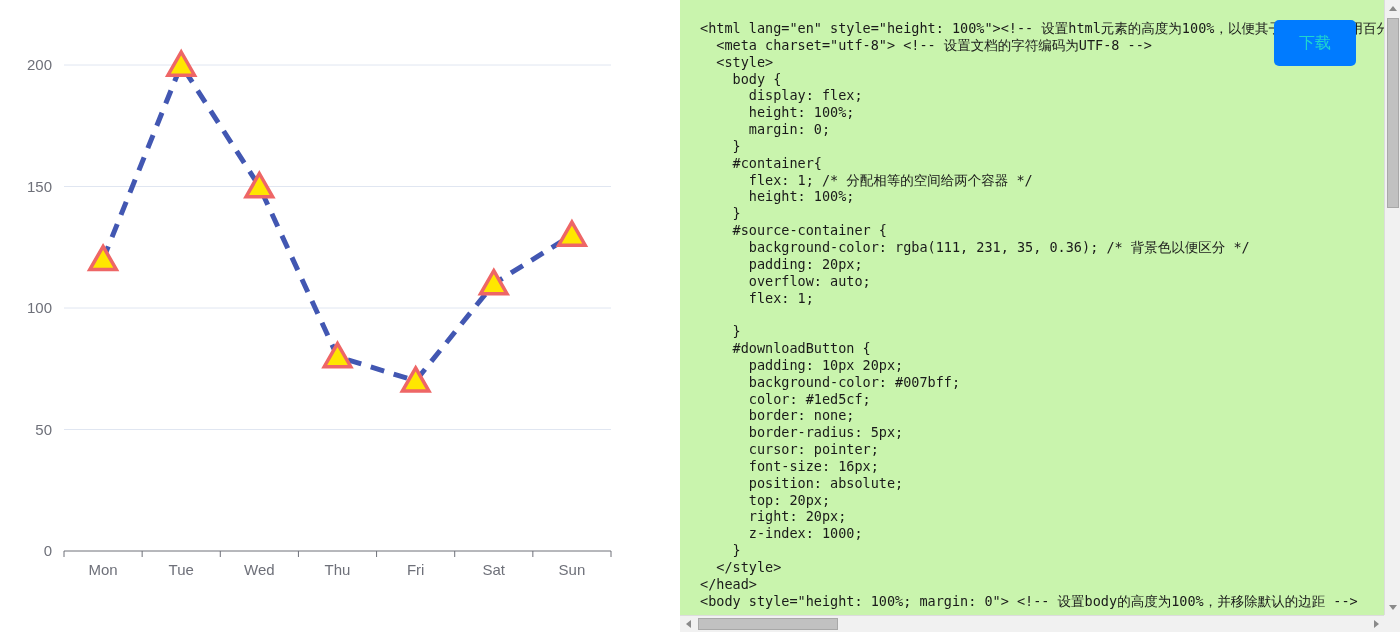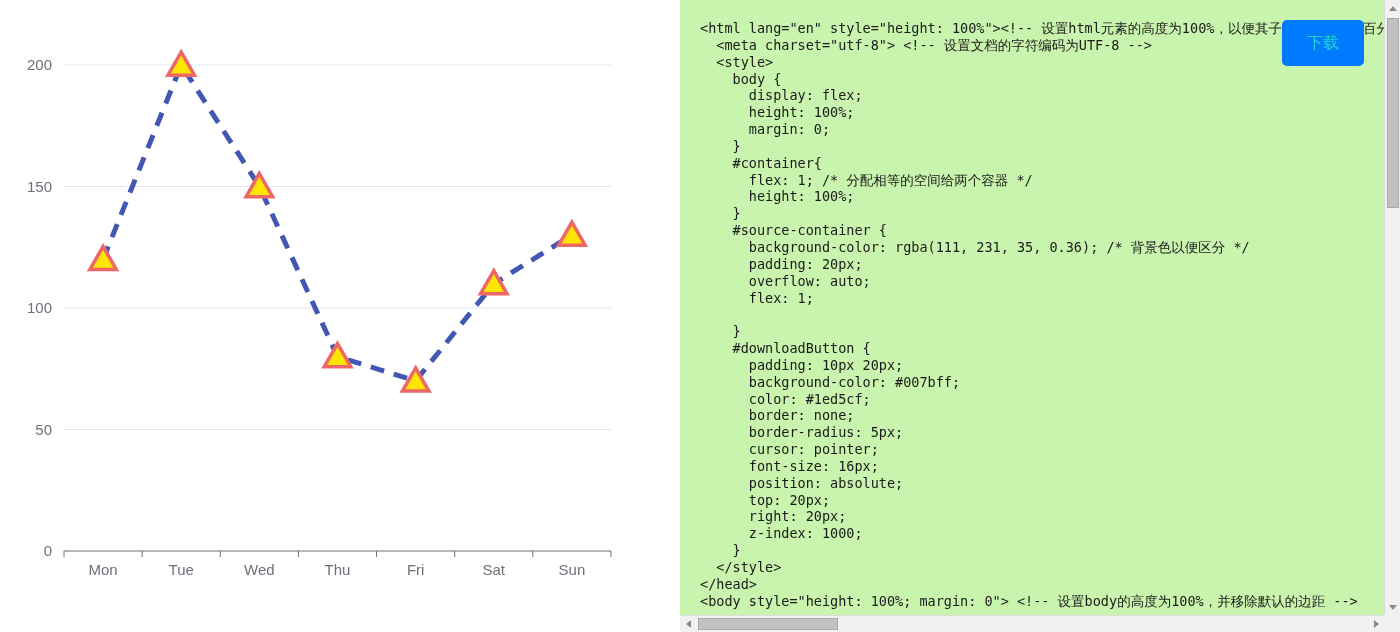--- a/index.html
+++ b/index.html
@@ -92,21 +92,21 @@
     line-height: 16.85px;
     color: #1a1a1a;
     white-space: pre;
     letter-spacing: 0px;
   }
 
   
   #download-button {
     position: absolute;
     top: 20px;
-    right: 36px;
+    right: 44px;
     padding: 10px 20px;
     background-color: #007bff;
     color: #1ed5cf;
     border: none;
     border-radius: 5px;
     cursor: pointer;
     font-size: 16px;
     font-family: "Liberation Sans", sans-serif;
     z-index: 1000;
     line-height: 26px;

